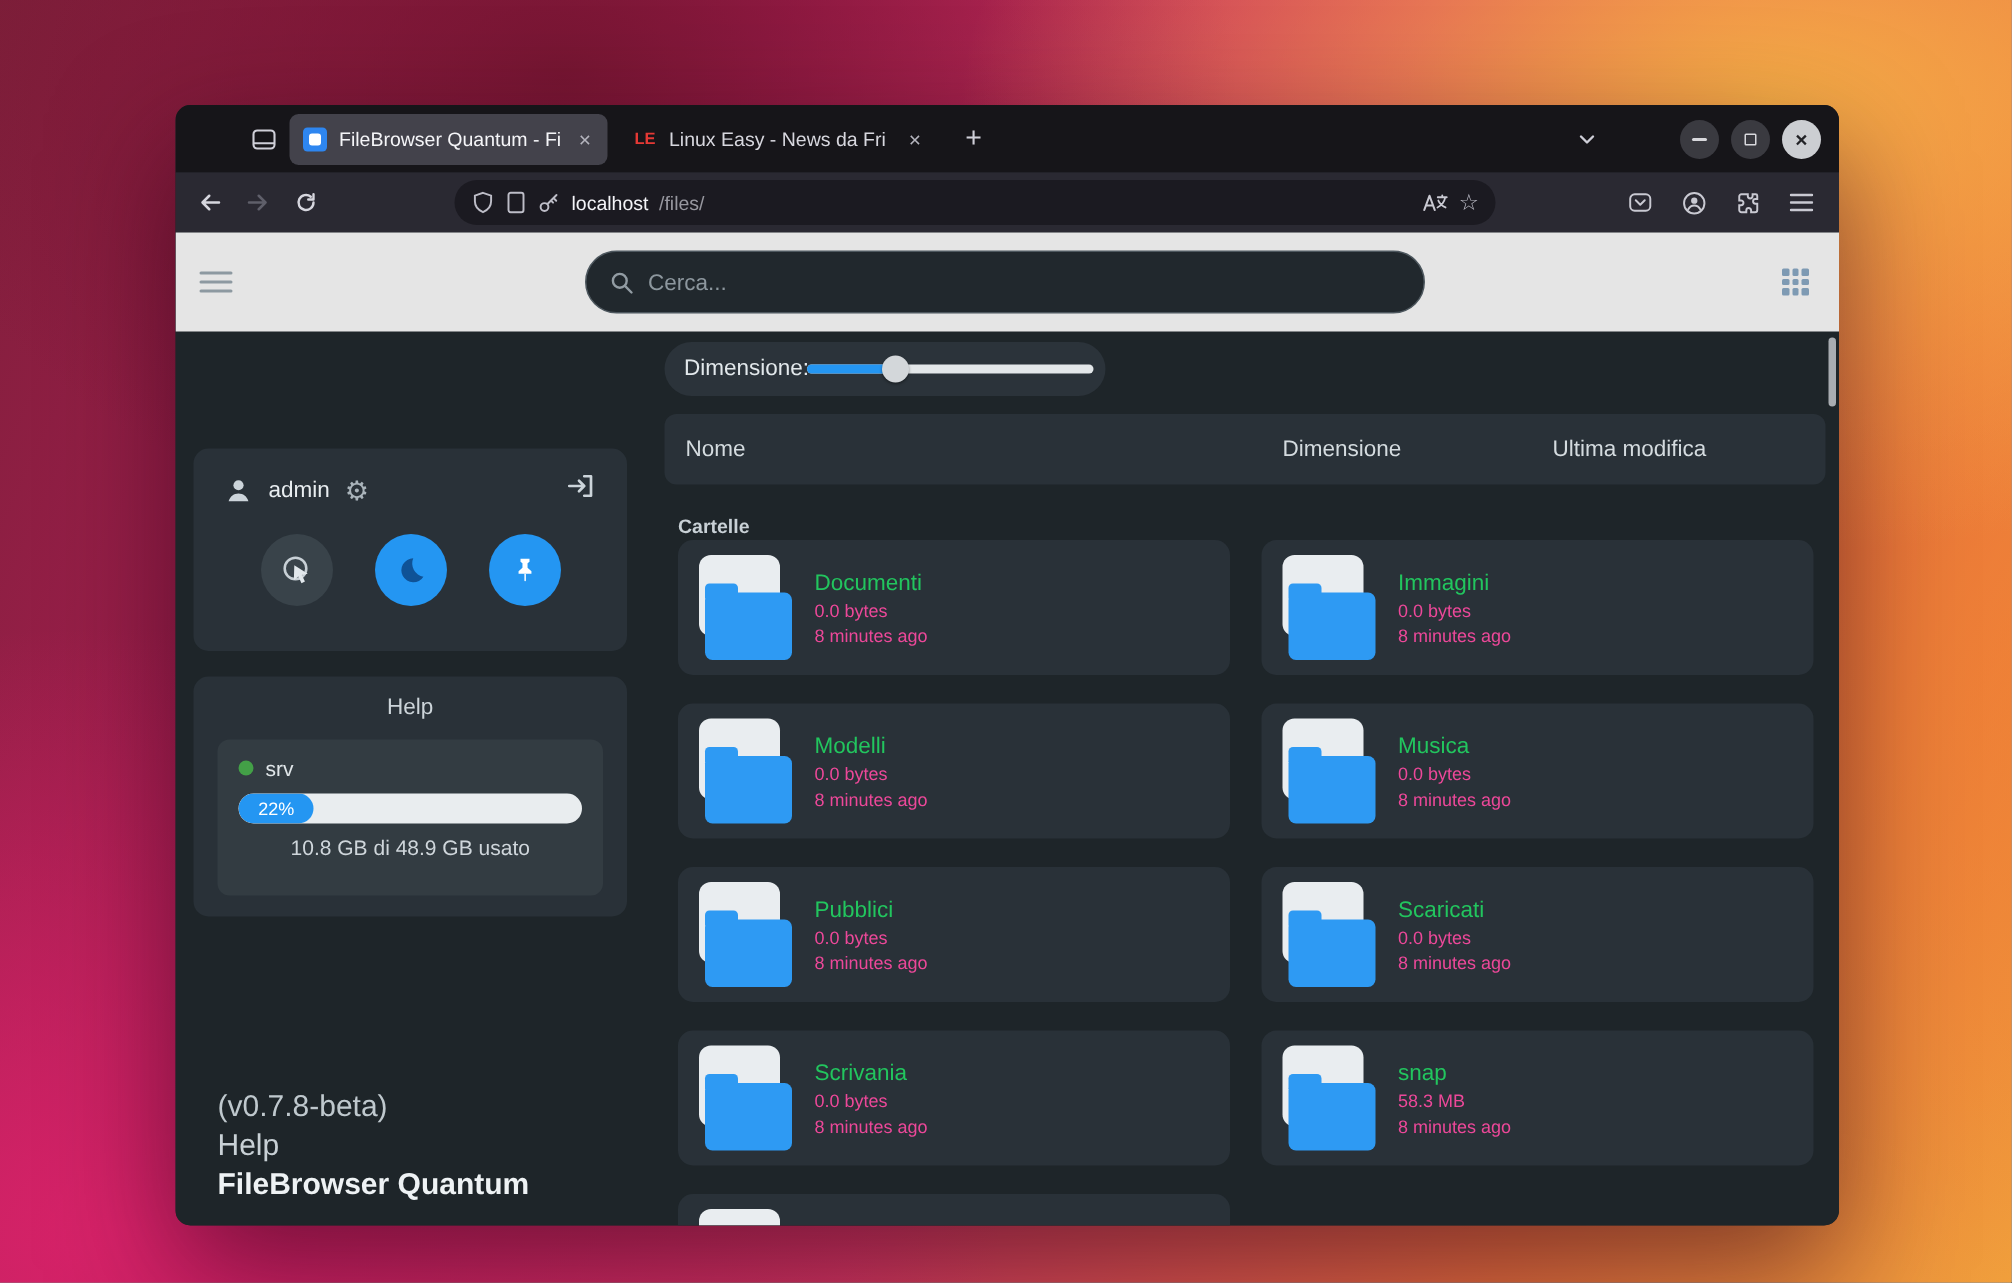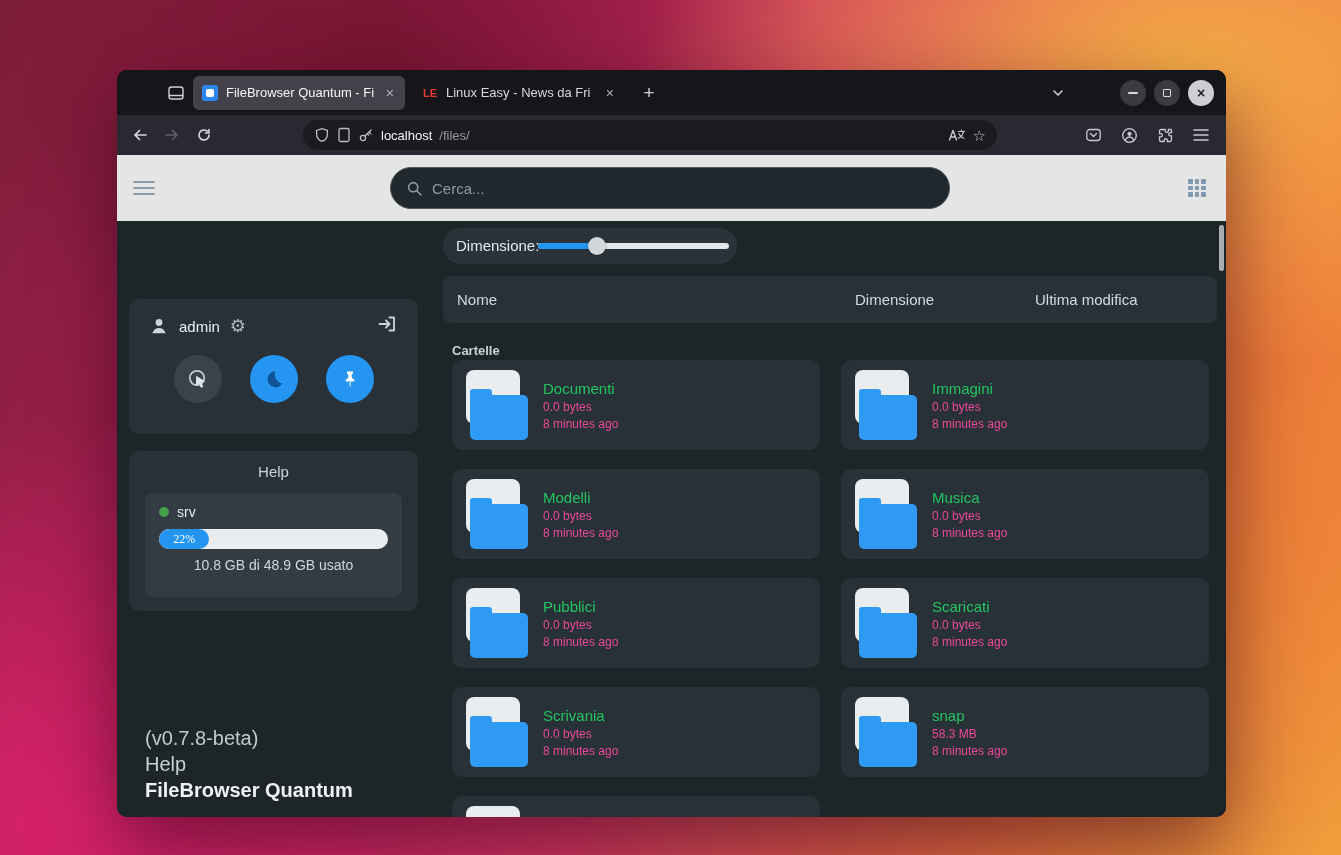--- a/index.html
+++ b/index.html
@@ -68,21 +68,21 @@
   .circle-row { display:flex; justify-content:center; gap:28px; margin-top:16px; }
   .cbtn { width:48px; height:48px; border-radius:50%; display:flex; align-items:center; justify-content:center; }
   .cbtn.gray { background:#39434a; }
   .cbtn.blue { background:#2496f2; }
   .sources-card { top:230px; height:160px; }
   .sources-title { text-align:center; padding-top:12px; font-size:15px; color:#ccd4d9; }
   .source-box { position:absolute; left:16px; top:42px; width:257px; height:104px; background:#333c42; border-radius:8px; padding:11px 14px; }
   .src-row { display:flex; align-items:center; gap:8px; }
   .dot { width:10px; height:10px; border-radius:50%; background:#43a047; }
   .src-name { font-size:14px; color:#e0e6e9; }
-  .usage-bar { margin-top:9px; height:20px; border-radius:10px; background:#e9edef; overflow:hidden; position:relative;font-family:Liberation Serif, serif; }
+  .usage-bar { margin-top:9px; height:20px; border-radius:10px; background:#e9edef; overflow:hidden; position:relative; }
   .usage-fill { position:absolute; left:0; top:0; bottom:0; background:#2496f2; border-radius:10px; color:#fff; font-size:12px; display:flex; align-items:center; justify-content:center; min-width:44px; }
   .usage-text { margin-top:8px; text-align:center; font-size:14px; color:#cfd6db; }
   .sidebar-footer { position:absolute; left:28px; bottom:14px; line-height:26px; font-size:20px; }
   .sf-version { color:#bfc8cd; }
   .sf-help { color:#c8d0d5; }
   .sf-brand { color:#eef2f4; font-weight:700; }
   
   .main { position:absolute; left:318px; top:66px; right:0; bottom:0; overflow:hidden; }
   .slider-pill { position:absolute; left:8px; top:7px; width:294px; height:36px; border-radius:18px; background:#2b333a; }
   .slider-label { position:absolute; left:13px; top:9px; font-size:15px; color:#e2e8eb; }

